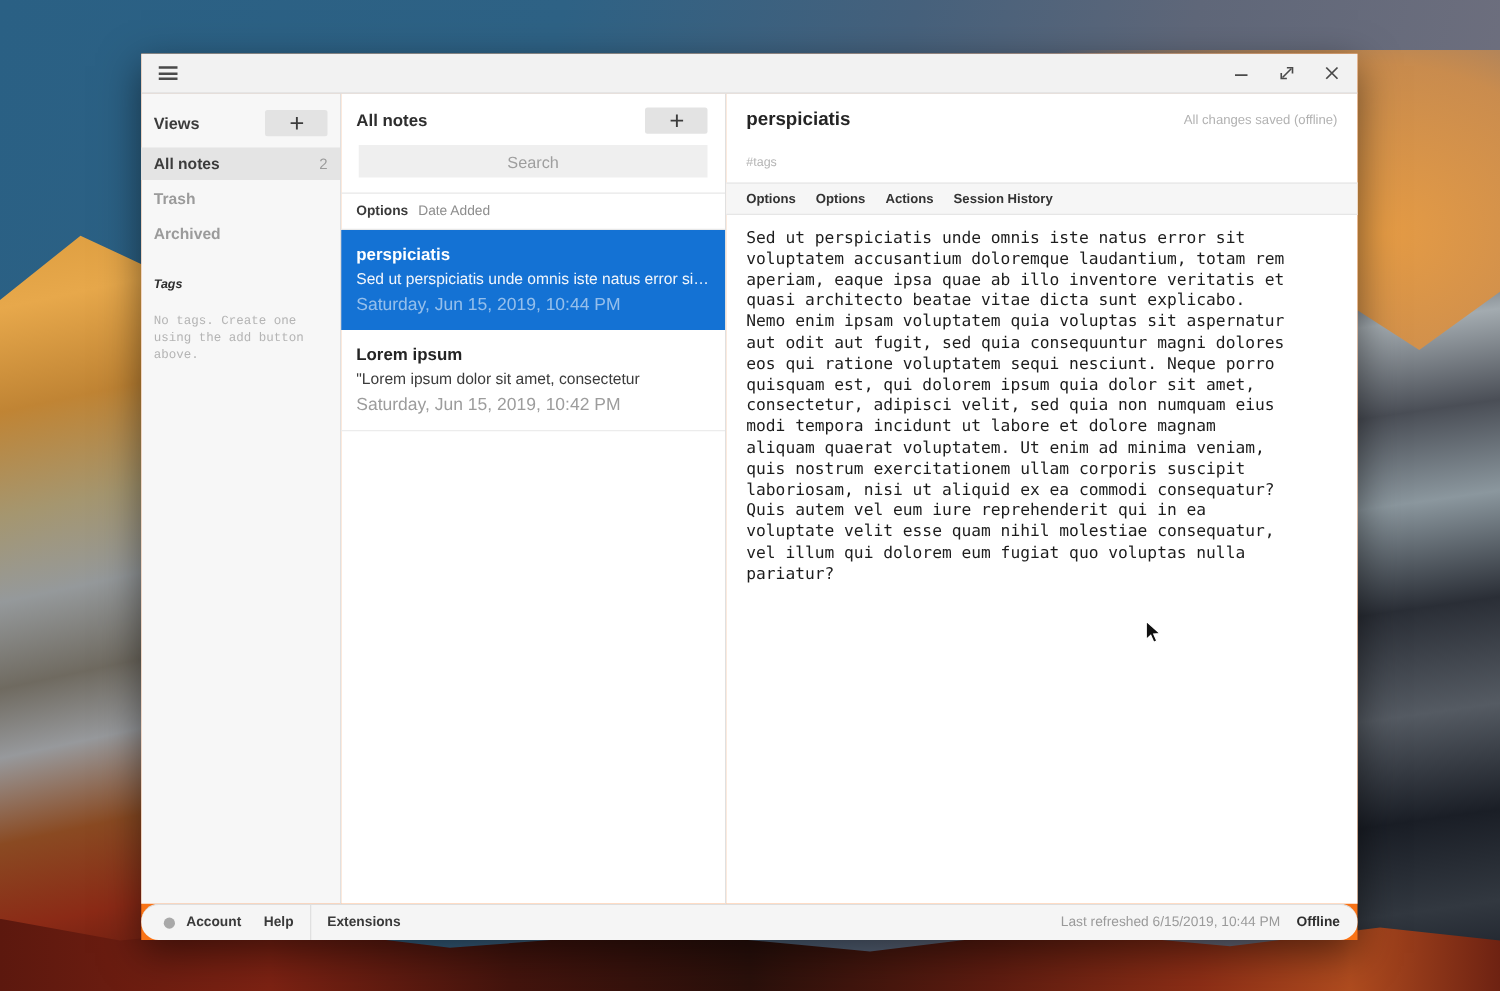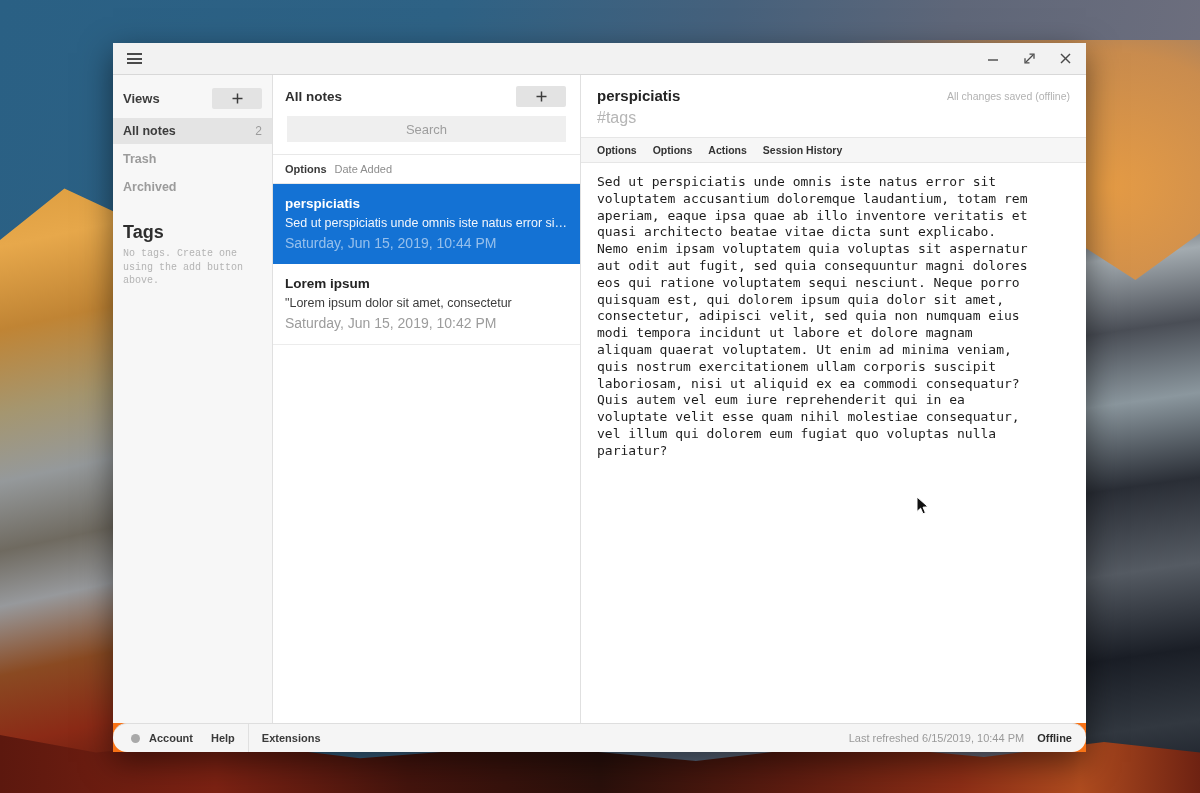--- a/index.html
+++ b/index.html
@@ -34,21 +34,21 @@
 
   
   .sidebar { width:160px; flex:0 0 160px; background:#f7f7f7; border-right:1px solid #e0e0e0; padding-top:11px; }
   .views-row { display:flex; align-items:center; justify-content:space-between; padding:2px 10px 9px 10px; }
   .views-title { font-size:13px; font-weight:bold; color:#3c3c3c; }
   .add-btn { width:50px; height:21px; background:#e3e3e3; border-radius:2px; display:flex; align-items:center; justify-content:center; cursor:pointer; }
   .side-item { display:flex; align-items:center; justify-content:space-between; padding:6px 10px; font-size:12.5px; font-weight:bold; color:#9b9b9b; cursor:pointer; }
   .side-item.selected { background:#e4e4e4; color:#3c3c3c; }
   .side-item .count { font-weight:normal; color:#9b9b9b; font-size:12px; }
   .side-item + .side-item { margin-top:2px; }
-  .tags-header { margin:22px 10px 4px 10px; font-size:18px; font-weight:bold; color:#2e2e2e; }
+  .tags-header { margin:22px 10px 18px 10px; font-size:10px; font-weight:bold; color:#2e2e2e;font-style:italic; }
   .tags-empty { margin:0 12px 0 10px; font-size:10px; line-height:13.5px; color:#b4b4b4;font-family:Liberation Mono, monospace; }
 
   
   .notes-col { width:308px; flex:0 0 308px; border-right:1px solid #e0e0e0; display:flex; flex-direction:column; background:#fff; }
   .notes-header { display:flex; align-items:center; justify-content:space-between; padding:11px 14px 9px 12px; }
   .notes-title { font-size:13.5px; font-weight:bold; color:#2e2e2e; }
   .search-wrap { padding:0 14px 12px 14px; }
   .search-input { width:100%; height:26px; border:none; outline:none; background:#efefef; font-family:"Liberation Sans",sans-serif;
     font-size:13px; color:#444; text-align:center; }
   .search-input::placeholder { color:#9e9e9e; text-align:center; }
@@ -61,21 +61,21 @@
   .note-preview { margin-top:5px; font-size:12.5px; color:#3c3c3c; white-space:nowrap; overflow:hidden; text-overflow:ellipsis; }
   .note-date { margin-top:5px; font-size:14px; color:#9c9c9c; }
   .note-item.selected .note-title { color:#ffffff; }
   .note-item.selected .note-preview { color:#f2f6fc; }
   .note-item.selected .note-date { color:rgba(255,255,255,.55); }
 
   
   .editor { flex:1 1 auto; display:flex; flex-direction:column; background:#fff; min-width:0; }
   .editor-header { display:flex; justify-content:space-between; align-items:flex-start; padding:12px 16px 10px 16px; }
   .editor-title { font-size:15px; font-weight:bold; color:#242424; }
-  .editor-tags { margin-top:5px; font-size:16px; color:#b5b5b5; cursor:text; }
+  .editor-tags { margin-top:21px; font-size:10px; color:#b5b5b5; cursor:text; }
   .save-status { font-size:10.5px; color:#b2b2b2; padding-top:3px; }
   .editor-menubar { display:flex; align-items:center; gap:16px; background:#f6f6f6; border-top:1px solid #e6e6e6; border-bottom:1px solid #e6e6e6; padding:6px 16px; }
   .menu-item { font-size:10.5px; font-weight:bold; color:#333; cursor:pointer; }
   .editor-body { flex:1 1 auto; padding:11px 16px; overflow:hidden; cursor:text; }
   .editor-body p { width:434px; font-family:"DejaVu Sans Mono","Liberation Mono",monospace; font-size:13px; line-height:16.8px; color:#1d1d1d; }
 
   
   .footer { height:29px; flex:0 0 29px; background:#f5f5f5; border-top:1px solid #dedede; display:flex; align-items:center; justify-content:space-between;border-radius:14px; }
   .footer-left { display:flex; align-items:center; height:100%; }
   .account-dot { width:9px; height:9px; border-radius:50%; background:#a9a9a9; margin:0 9px 0 18px; }

